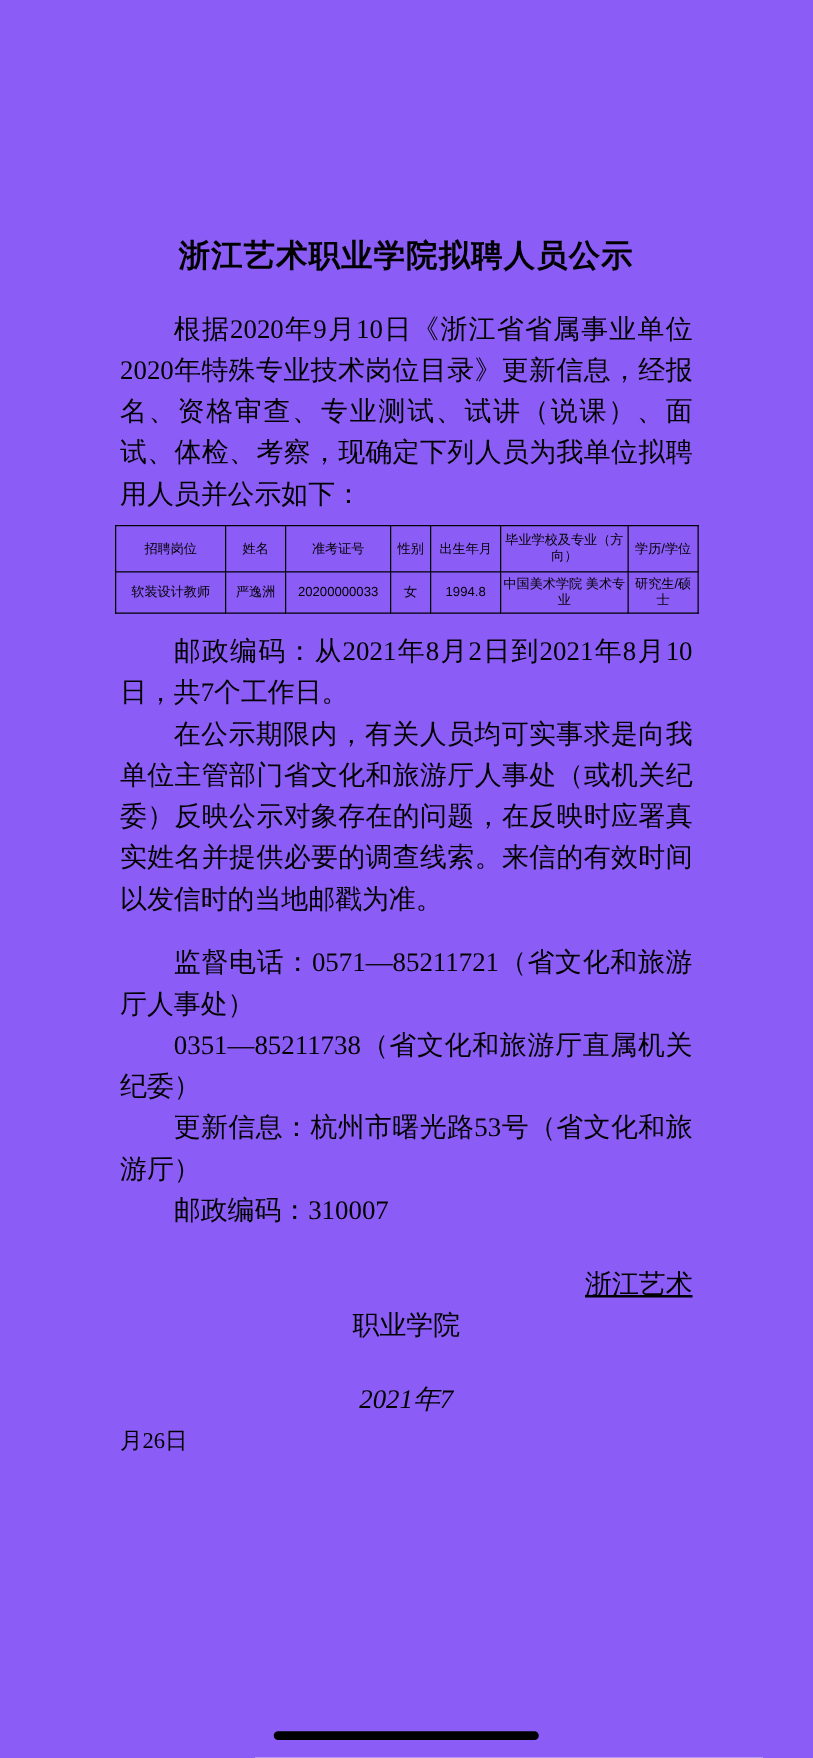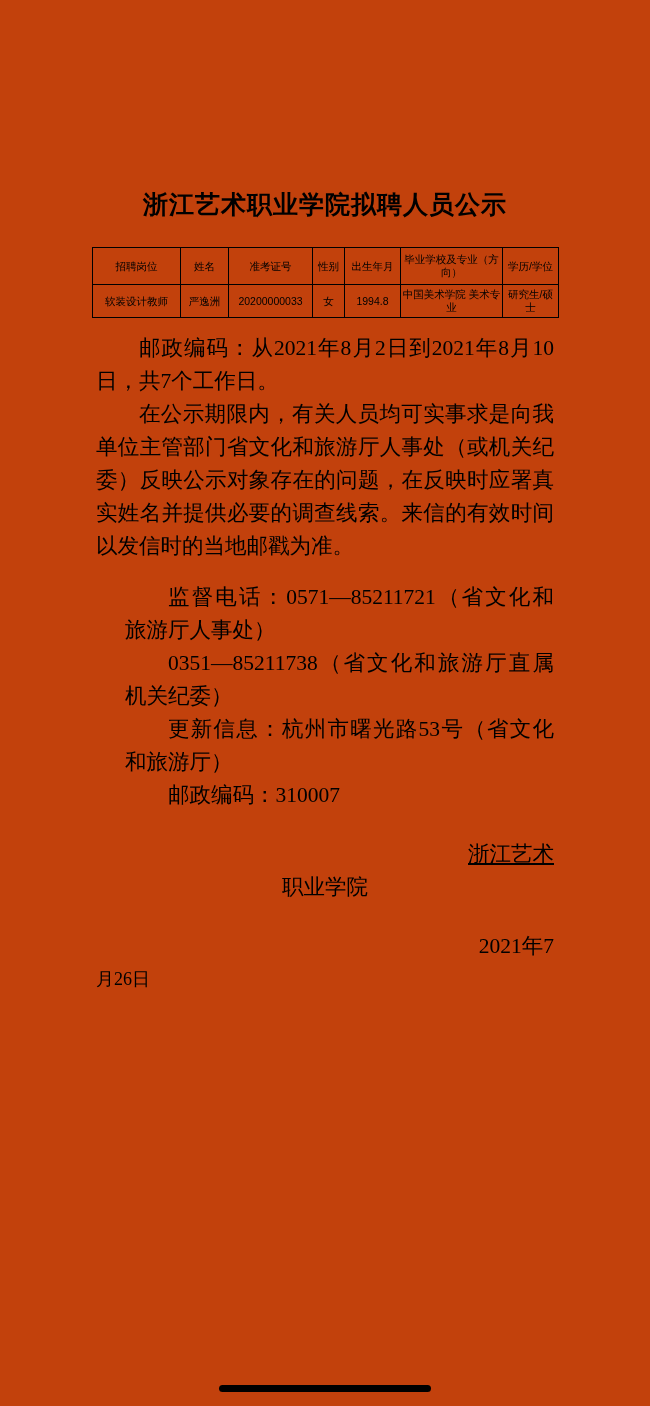--- a/index.html
+++ b/index.html
@@ -12,21 +12,21 @@
     height: 1406px;
     font-family: "Liberation Serif", "DejaVu Serif", serif;
     color: #000000;
     position: relative;
     overflow: hidden;
   }
   .page {
     position: relative;
     width: 650px;
     height: 1406px;
-    background: #c2410c;
+    background: #8b5cf6;
   }
   .doc {
     position: absolute;
     left: 0;
     top: 0;
     width: 650px;
     padding: 0;
   }
   .doc-title {
     text-align: center;
@@ -79,43 +79,43 @@
   }
   .col1 { width: 88px; }
   .col2 { width: 48px; }
   .col3 { width: 84px; }
   .col4 { width: 32px; }
   .col5 { width: 56px; }
   .col6 { width: 102px; }
   .col7 { width: 56px; }
   .phone-block {
     margin-top: 18px;
-    margin-left: 29px;
   }
   .phone-indent2 {
     text-indent: 4em;
   }
   .signature {
     text-align: right;
     font-size: 21.5px;
     line-height: 33px;
     margin: 26px 0 0 0;
     text-decoration: underline;
   }
   .signature-second {
     text-align: center;
     font-size: 21.5px;
     line-height: 33px;
     margin: 0;
   }
   .date-line {
-    text-align: right;
+    text-align: center;
     font-size: 21.5px;
     line-height: 33px;
     margin: 26px 0 0 0;
+    font-style: italic;
   }
   .date-second {
     text-align: left;
     font-size: 18px;
     line-height: 33px;
     margin: 0;
   }
   .home-indicator {
     position: absolute;
     left: 50%;
@@ -128,20 +128,23 @@
   }
 </style>
 </head>
 <body>
 
 <div class="page">
   <div class="doc">
 
     <div class="doc-title">浙江艺术职业学院拟聘人员公示</div>
 
+    <div class="body-block">
+      <p class="para intro">根据2020年9月10日《浙江省省属事业单位2020年特殊专业技术岗位目录》更新信息，经报名、资格审查、专业测试、试讲（说课）、面试、体检、考察，现确定下列人员为我单位拟聘用人员并公示如下：</p>
+    </div>
 
     <div class="table-wrap">
       <table class="info">
         <colgroup>
           <col class="col1">
             <col class="col2">
             <col class="col3">
             <col class="col4">
             <col class="col5">
             <col class="col6">

